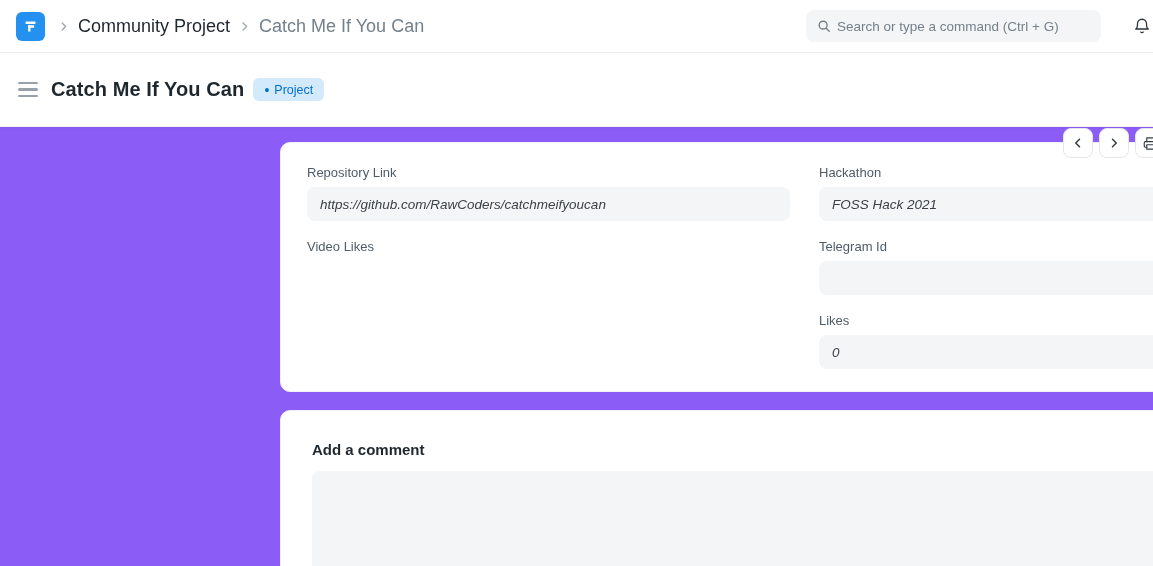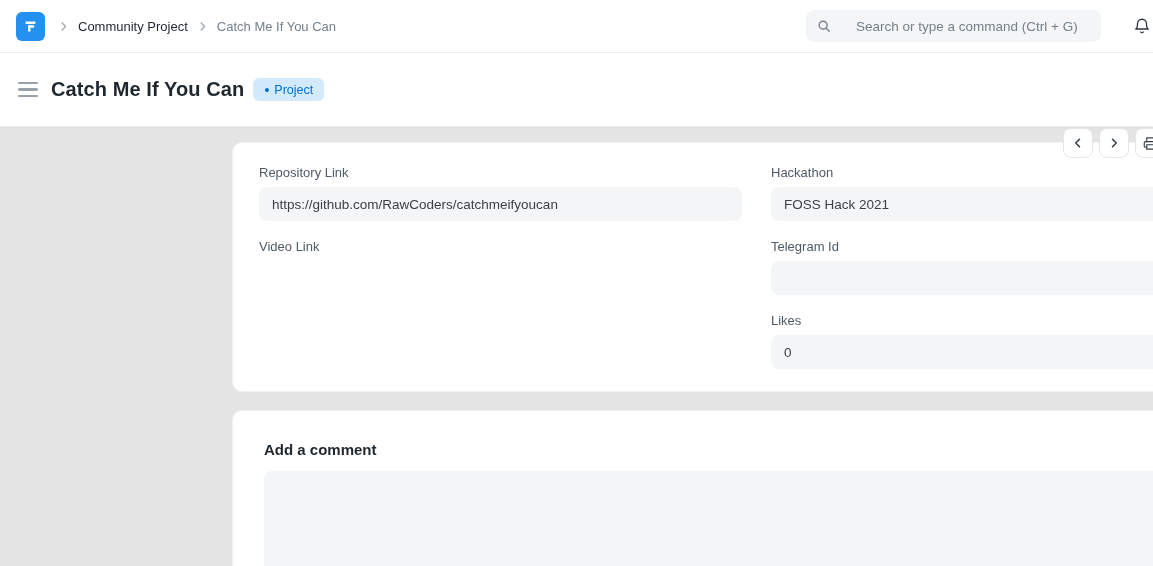--- a/index.html
+++ b/index.html
@@ -15,27 +15,27 @@
     padding: 0 1px 0 16px; background: #fff;
     border-bottom: 1px solid #ebeef0;
   }
   .logo {
     width: 29px; height: 29px; border-radius: 6px;
     background: #2490ef; display: flex; align-items: center; justify-content: center;
     flex: 0 0 auto; cursor: pointer;
   }
   .breadcrumb { display: flex; align-items: center; margin-left: 13px; gap: 9px; }
   .crumb-sep { color: #a0a8b0; display: flex; align-items: center; }
-  .crumb { font-size: 13px; color: #1f272e; text-decoration: none; cursor: pointer; }
+  .crumb { font-size: 18px; color: #1f272e; text-decoration: none; cursor: pointer; }
   .crumb.muted { color: #74808b; }
 
   .search-bar {
     margin-left: auto; width: 295px; height: 32px;
     background: #f4f5f6; border-radius: 8px;
-    display: flex; align-items: center; gap: 25px; padding: 0 11px;
+    display: flex; align-items: center; gap: 6px; padding: 0 11px;
     color: #74808b; cursor: text;
   }
   .search-bar span { font-size: 13.5px; color: #74808b; white-space: nowrap; }
   .bell { margin-left: 32px; margin-right: 1px; color: #2a333b; display: flex; cursor: pointer; }
 
   
   .page-head {
     height: 74px; background: #fff; display: flex; align-items: center;
     padding-left: 18px; position: relative;
     border-bottom: 1px solid #eef0f1;
@@ -56,36 +56,36 @@
   .head-actions { position: absolute; left: 1063px; top: 75px; display: flex; gap: 6px; }
   .icon-btn {
     width: 30px; height: 30px; background: #fff;
     border: 1px solid #e3e7ea; border-radius: 8px;
     display: flex; align-items: center; justify-content: center;
     color: #333c44; cursor: pointer; flex: 0 0 auto;
   }
 
   
   .content {
-    background: #e5e5e5; height: 439px; overflow: hidden;
+    background: #8b5cf6; height: 439px; overflow: hidden; padding-left: 48px;
   }
   .card {
     margin-left: 232px; width: 1047px; background: #fff;
     border: 1px solid #f0f1f3; border-radius: 10px;
   }
   .form-card { margin-top: 15px; height: 250px; padding: 22px 26px; display: flex; gap: 29px; }
   .form-col { width: 483px; flex: 0 0 auto; }
   .field { margin-bottom: 18px; }
   .field-label {
     font-size: 13px; line-height: 15px; color: #4f5b66; margin-bottom: 7px; display: block;
   }
   .field-input {
     width: 100%; height: 34px; background: #f4f5f6; border: none; outline: none;
     border-radius: 8px; padding: 0 13px; font-size: 13.5px; color: #3a4149;
-    font-family: "Liberation Sans", "DejaVu Sans", sans-serif; display: block;
+    font-family: "Liberation Sans", "DejaVu Sans", sans-serif; display: block; font-style: italic;
   }
 
   .comment-card { margin-top: 18px; height: 300px; padding: 30px 31px; }
   .comment-heading { font-size: 15px; font-weight: 700; color: #1f272e; }
   .comment-box {
     margin-top: 13px; width: 100%; height: 220px;
     background: #f4f5f6; border-radius: 8px; cursor: text;
   }
   svg { display: block; }
 </style>
@@ -163,21 +163,21 @@
 
 <main class="content">
 
   <section class="card form-card">
     <div class="form-col">
       <div class="field">
         <label class="field-label">Repository Link</label>
         <input class="field-input" type="text" value="https://github.com/RawCoders/catchmeifyoucan" style="">
       </div>
       <div class="field">
-        <label class="field-label">Video Link</label>
+        <label class="field-label">Video Likes</label>
       </div>
     </div>
     <div class="form-col">
       <div class="field">
         <label class="field-label">Hackathon</label>
         <input class="field-input" type="text" value="FOSS Hack 2021" style="">
       </div>
       <div class="field">
         <label class="field-label">Telegram Id</label>
         <input class="field-input" type="text" value="" style="">

